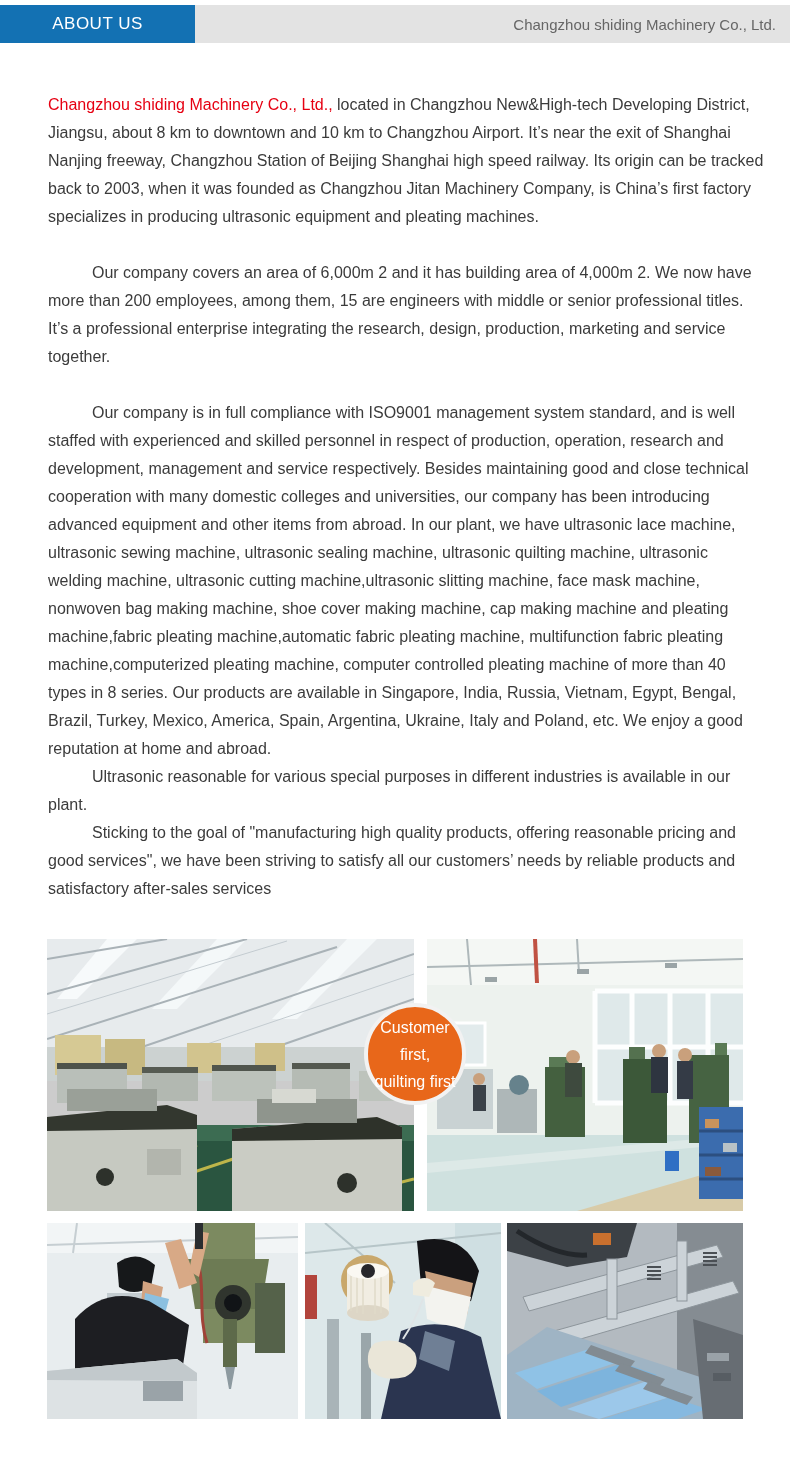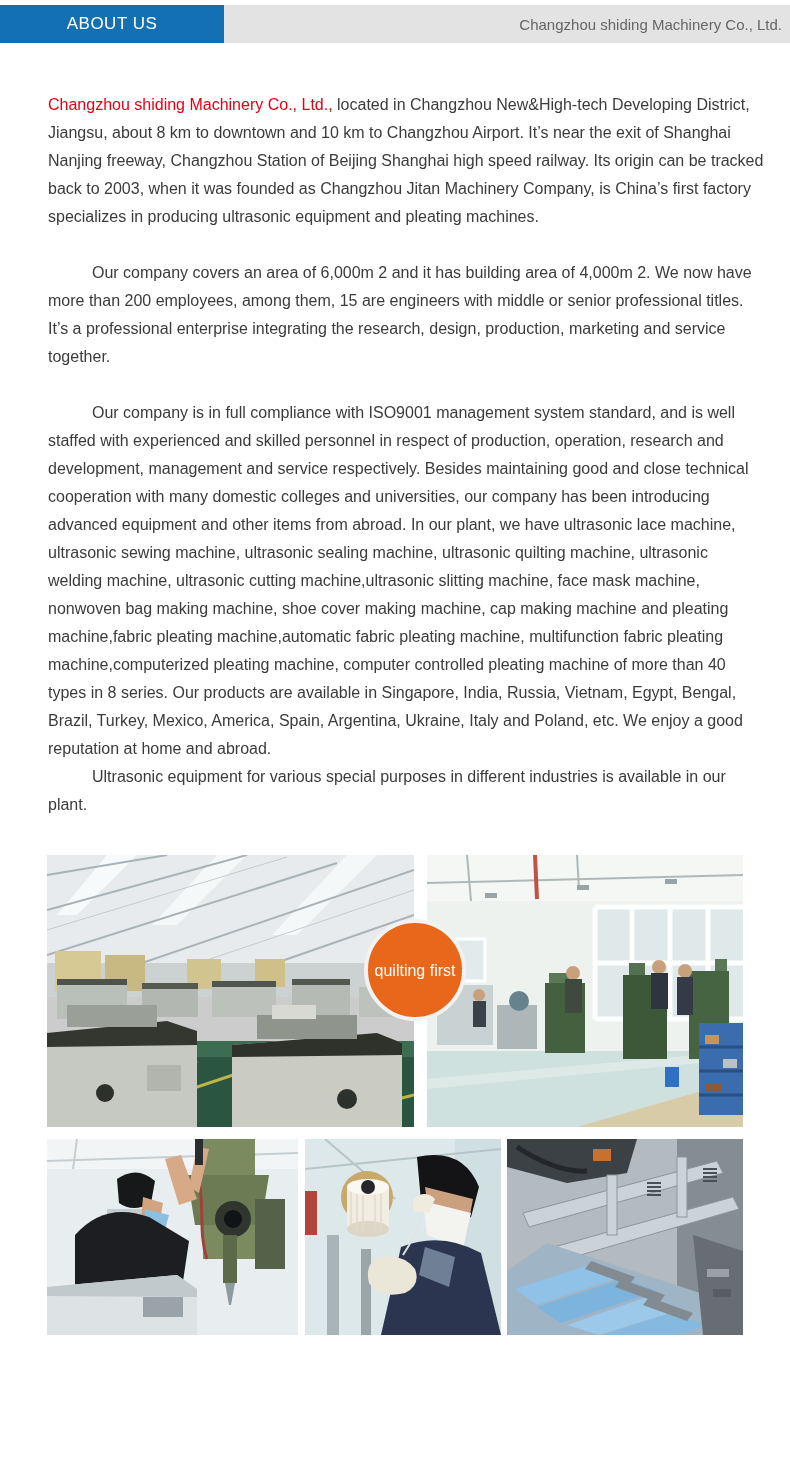--- a/index.html
+++ b/index.html
@@ -8,26 +8,26 @@
     width:790px; height:1462px; margin:0 auto; overflow:hidden;
     font-family:"Liberation Sans","DejaVu Sans",sans-serif;
     color:#3b3b3b; position:relative;
   }
   
   .topbar {
     margin-top:5px; height:38px; background:#e3e3e3;
     display:flex; align-items:center; justify-content:space-between;
   }
   .topbar .tab {
-    width:224px; height:38px; background:#1371b3; color:#fff;
+    width:195px; height:38px; background:#1371b3; color:#fff;
     display:flex; align-items:center; justify-content:center;
     font-size:17px; letter-spacing:.5px; cursor:pointer; flex:none;
   }
   .topbar .company {
-    color:#666; font-size:15px; padding-right:8px; white-space:nowrap;
+    color:#666; font-size:15px; padding-right:14px; white-space:nowrap;
   }
   
   .article {
     padding:48px 24px 0 48px;
     font-size:16px; line-height:28px;
   }
   .article p.sp { margin-bottom:28px; }
   .article p.ind { text-indent:44px; }
   .red { color:#e60012; }
   
@@ -54,21 +54,22 @@
 
 <div class="topbar">
   <div class="tab">ABOUT US</div>
   <div class="company">Changzhou shiding Machinery Co., Ltd.</div>
 </div>
 
 <div class="article">
   <p class="sp"><span class="red">Changzhou shiding Machinery Co., Ltd.,</span><span> located in Changzhou New&amp;High-tech Developing District, Jiangsu, about 8 km to downtown and 10 km to Changzhou Airport. It’s near the exit of Shanghai Nanjing freeway, Changzhou Station of Beijing Shanghai high speed railway. Its origin can be tracked back to 2003, when it was founded as Changzhou Jitan Machinery Company, is China’s first factory specializes in producing ultrasonic equipment and pleating machines.</span></p>
   <p class="sp ind">Our company covers an area of 6,000m 2 and it has building area of 4,000m 2. We now have more than 200 employees, among them, 15 are engineers with middle or senior professional titles. It’s a professional enterprise integrating the research, design, production, marketing and service together.</p>
   <p class="ind">Our company is in full compliance with ISO9001 management system standard, and is well staffed with experienced and skilled personnel in respect of production, operation, research and development, management and service respectively. Besides maintaining good and close technical cooperation with many domestic colleges and universities, our company has been introducing advanced equipment and other items from abroad. In our plant, we have ultrasonic lace machine, ultrasonic sewing machine, ultrasonic sealing machine, ultrasonic quilting machine, ultrasonic welding machine, ultrasonic cutting machine,ultrasonic slitting machine, face mask machine, nonwoven bag making machine, shoe cover making machine, cap making machine and pleating machine,fabric pleating machine,automatic fabric pleating machine, multifunction fabric pleating machine,computerized pleating machine, computer controlled pleating machine of more than 40 types in 8 series. Our products are available in Singapore, India, Russia, Vietnam, Egypt, Bengal, Brazil, Turkey, Mexico, America, Spain, Argentina, Ukraine, Italy and Poland, etc. We enjoy a good reputation at home and abroad.</p>
-  <p class="ind">Ultrasonic equipment for various special purposes in different industries is available in our plant.</p>
+  <p class="ind">Ultrasonic reasonable for various special purposes in different industries is available in our plant.</p>
+  <p class="ind">Sticking to the goal of "manufacturing high quality products, offering reasonable pricing and good services", we have been striving to satisfy all our customers’ needs by reliable products and satisfactory after-sales services</p>
 </div>
 
 <div class="photos">
   <div class="row1wrap">
     <div class="prow">
 
       <div class="ph ph-a">
         <svg viewBox="0 0 367 272" preserveAspectRatio="none">
           <rect width="367" height="140" fill="#e7ebed"></rect>
           <polygon points="60,0 90,0 30,60 10,60" fill="#f7fafb"></polygon>
@@ -173,20 +174,21 @@
           <circle cx="232" cy="112" r="7" fill="#c9a07c"></circle>
             <rect x="224" y="118" width="17" height="36" fill="#2e3540"></rect>
           <circle cx="258" cy="116" r="7" fill="#c9a07c"></circle>
             <rect x="250" y="122" width="16" height="38" fill="#343b46"></rect>
           <circle cx="52" cy="140" r="6" fill="#c9a07c"></circle>
             <rect x="46" y="146" width="13" height="26" fill="#3a4148"></rect>
         </svg>
       </div>
     </div>
     <div class="badge">
+      <div>Customer first,</div>
       <div>quilting first</div>
     </div>
   </div>
 
   <div class="prow prow2">
 
     <div class="ph ph-c">
       <svg viewBox="0 0 251 196" preserveAspectRatio="none">
         <rect width="251" height="196" fill="#e8edef"></rect>
         <rect width="251" height="30" fill="#f2f5f6"></rect>

